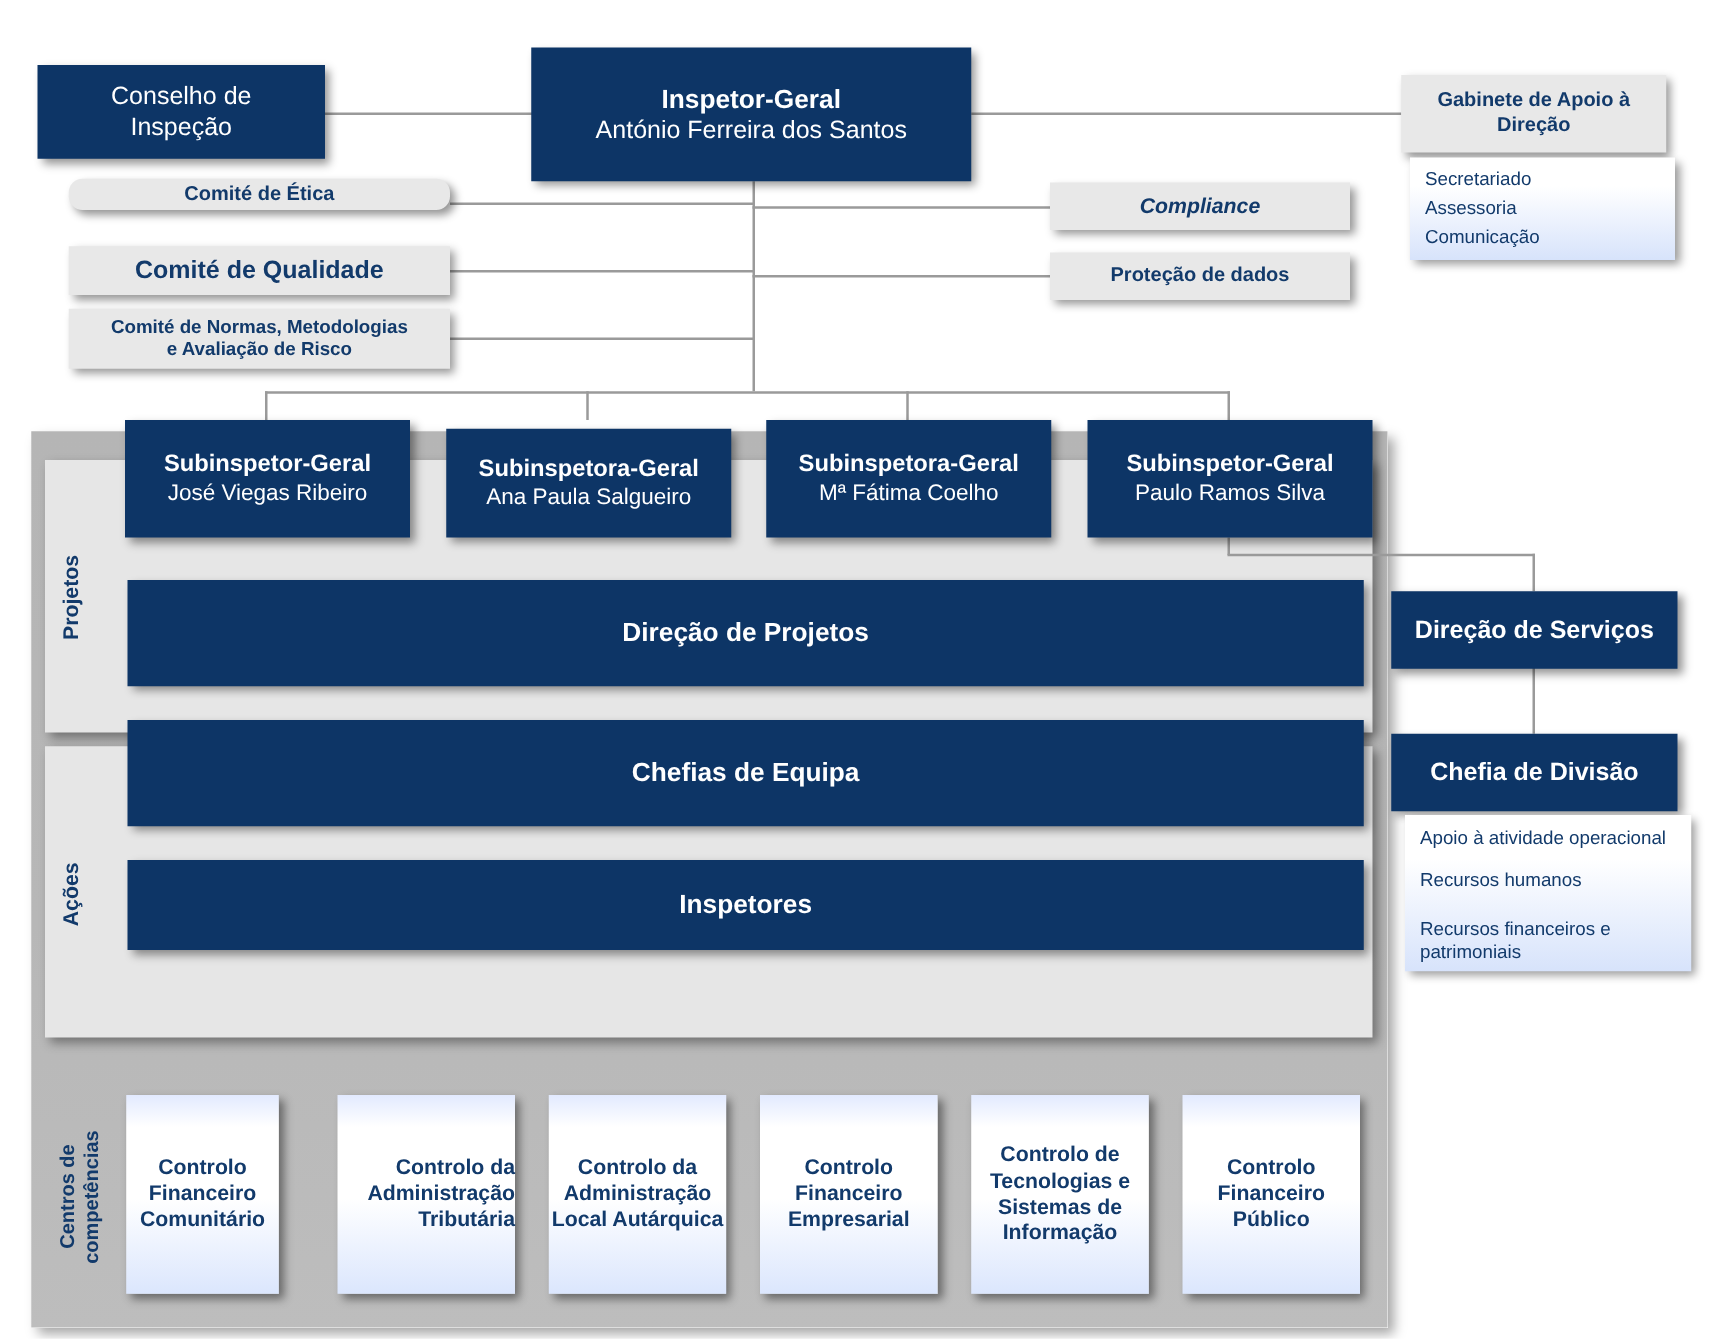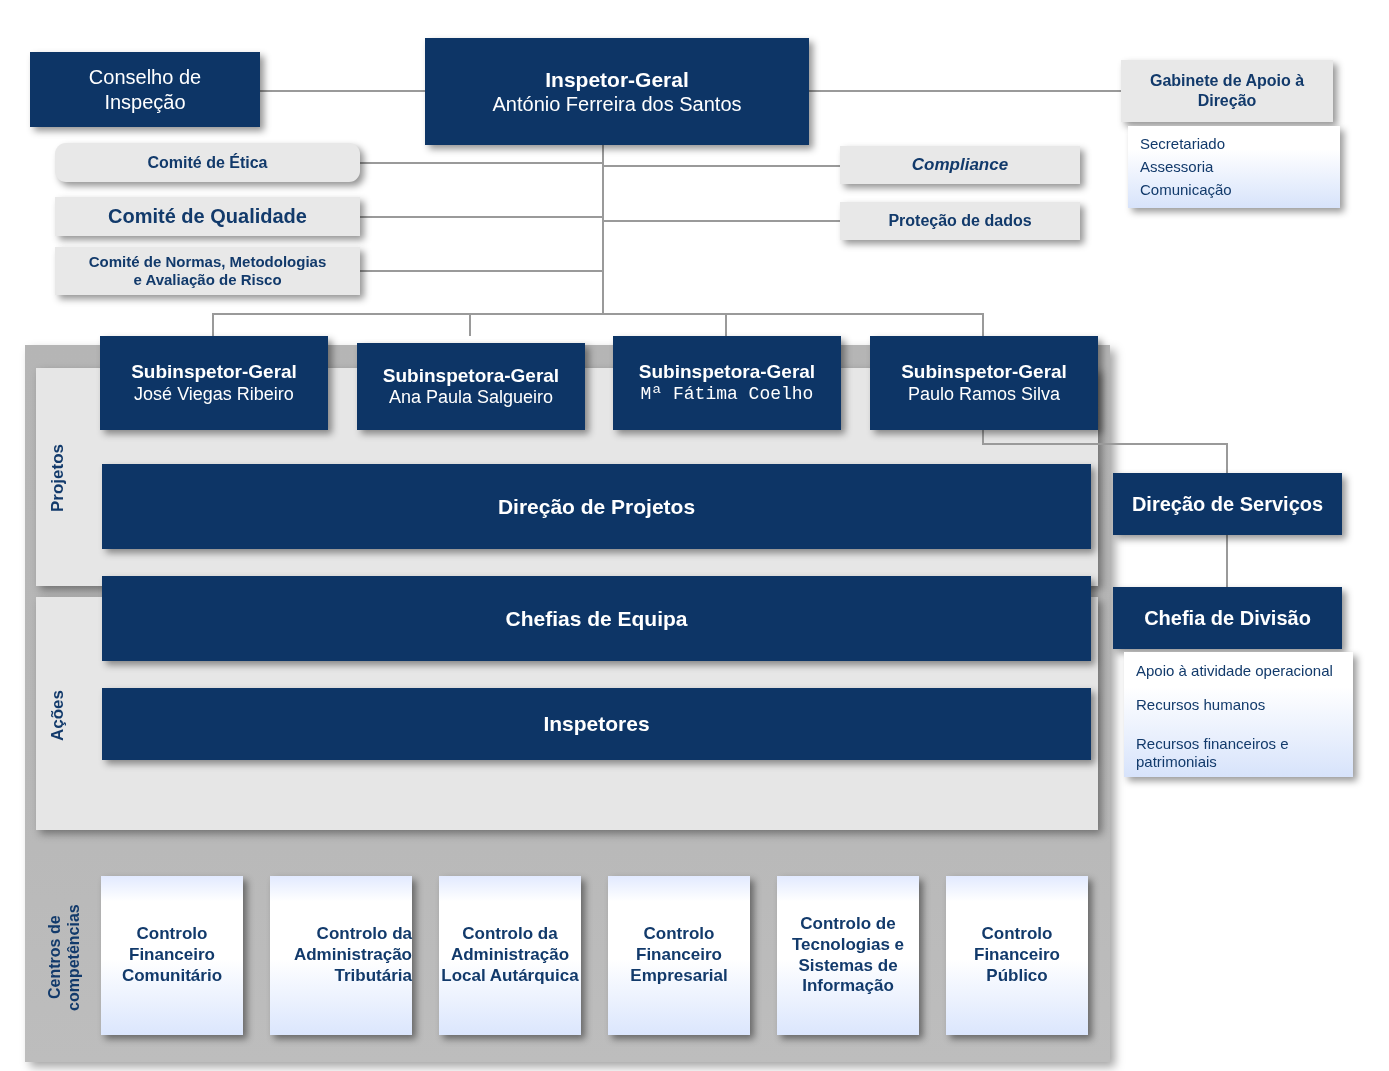--- a/index.html
+++ b/index.html
@@ -124,37 +124,37 @@
   <div class="ln lnh" style="left:982px; top:443px; width:246px;"></div>
   <div class="ln lnv" style="left:1226px; top:443px; width:2px; height:30px;"></div>
 
   <div class="ln lnv" style="left:1226px; top:534px; width:2px; height:53px;"></div>
 
   <div class="node navy" style="left:30px; top:52px; width:230px; height:75px; font-size:20px;">
     <span class="t2">Conselho de</span>
     <span class="t2">Inspeção</span>
   </div>
 
-  <div class="node navy" style="left:425px; top:38px; width:384px; height:107px;">
+  <div class="node navy" style="left:425px; top:38px; width:352px; height:107px;">
     <span class="t1" style="font-size:21px;">Inspetor-Geral</span>
     <span class="t2" style="font-size:20px;">António Ferreira dos Santos</span>
   </div>
 
   <div class="node gray" style="left:1121px; top:60px; width:212px; height:62px; font-size:16px;">
     <span>Gabinete de Apoio à</span>
     <span>Direção</span>
   </div>
 
   <div class="node bluegrad" style="left:1128px; top:126px; width:212px; height:82px; font-size:15px; padding:9px 0 9px 12px;">
     <span class="li">Secretariado</span>
     <span class="li">Assessoria</span>
     <span class="li">Comunicação</span>
   </div>
 
-  <div class="node gray" style="left:55px; top:143px; width:305px; height:39px; font-size:16px;border-radius:11px;">
+  <div class="node gray" style="left:55px; top:143px; width:305px; height:25px; font-size:16px;border-radius:11px;">
     <span>Comité de Ética</span>
   </div>
 
   <div class="node gray" style="left:55px; top:197px; width:305px; height:39px; font-size:20px;">
     <span>Comité de Qualidade</span>
   </div>
 
   <div class="node gray" style="left:55px; top:247px; width:305px; height:48px; font-size:15px;">
     <span>Comité de Normas, Metodologias</span>
     <span>e Avaliação de Risco</span>
@@ -186,21 +186,21 @@
     <span class="t2" style="font-size:18px;">José Viegas Ribeiro</span>
   </div>
 
   <div class="node navy" style="left:357px; top:343px; width:228px; height:87px;">
     <span class="t1" style="font-size:19px;">Subinspetora-Geral</span>
     <span class="t2" style="font-size:18px;">Ana Paula Salgueiro</span>
   </div>
 
   <div class="node navy" style="left:613px; top:336px; width:228px; height:94px;">
     <span class="t1" style="font-size:19px;">Subinspetora-Geral</span>
-    <span class="t2" style="font-size:18px;font-family:Liberation Mono, monospace;">Mª Fátima Coelho</span>
+    <span class="t2" style="font-size:18px;">Mª Fátima Coelho</span>
   </div>
 
   <div class="node navy" style="left:870px; top:336px; width:228px; height:94px;">
     <span class="t1" style="font-size:19px;">Subinspetor-Geral</span>
     <span class="t2" style="font-size:18px;">Paulo Ramos Silva</span>
   </div>
 
   <div class="node navy" style="left:102px; top:464px; width:989px; height:85px; font-size:21px;">
     <span class="t1">Direção de Projetos</span>
   </div>
@@ -220,21 +220,21 @@
   <div class="node navy" style="left:1113px; top:587px; width:229px; height:62px; font-size:20px;">
     <span class="t1">Chefia de Divisão</span>
   </div>
 
   <div class="node bluegrad" style="left:1124px; top:652px; width:229px; height:125px; font-size:15px; padding:10px 10px 10px 12px;">
     <span class="li" style="margin-bottom:16px;">Apoio à atividade operacional</span>
     <span class="li" style="margin-bottom:20px;">Recursos humanos</span>
     <span class="li">Recursos financeiros e patrimoniais</span>
   </div>
 
-  <div class="node cc" style="left:101px; top:876px; width:142px; height:159px; font-size:17px;">
+  <div class="node cc" style="left:101px; top:876px; width:122px; height:159px; font-size:17px;">
     <span>Controlo Financeiro Comunitário</span>
   </div>
 
   <div class="node cc" style="left:270px; top:876px; width:142px; height:159px; font-size:17px;text-align:right;">
     <span>Controlo da Administração Tributária</span>
   </div>
 
   <div class="node cc" style="left:439px; top:876px; width:142px; height:159px; font-size:17px;">
     <span>Controlo da Administração Local Autárquica</span>
   </div>

